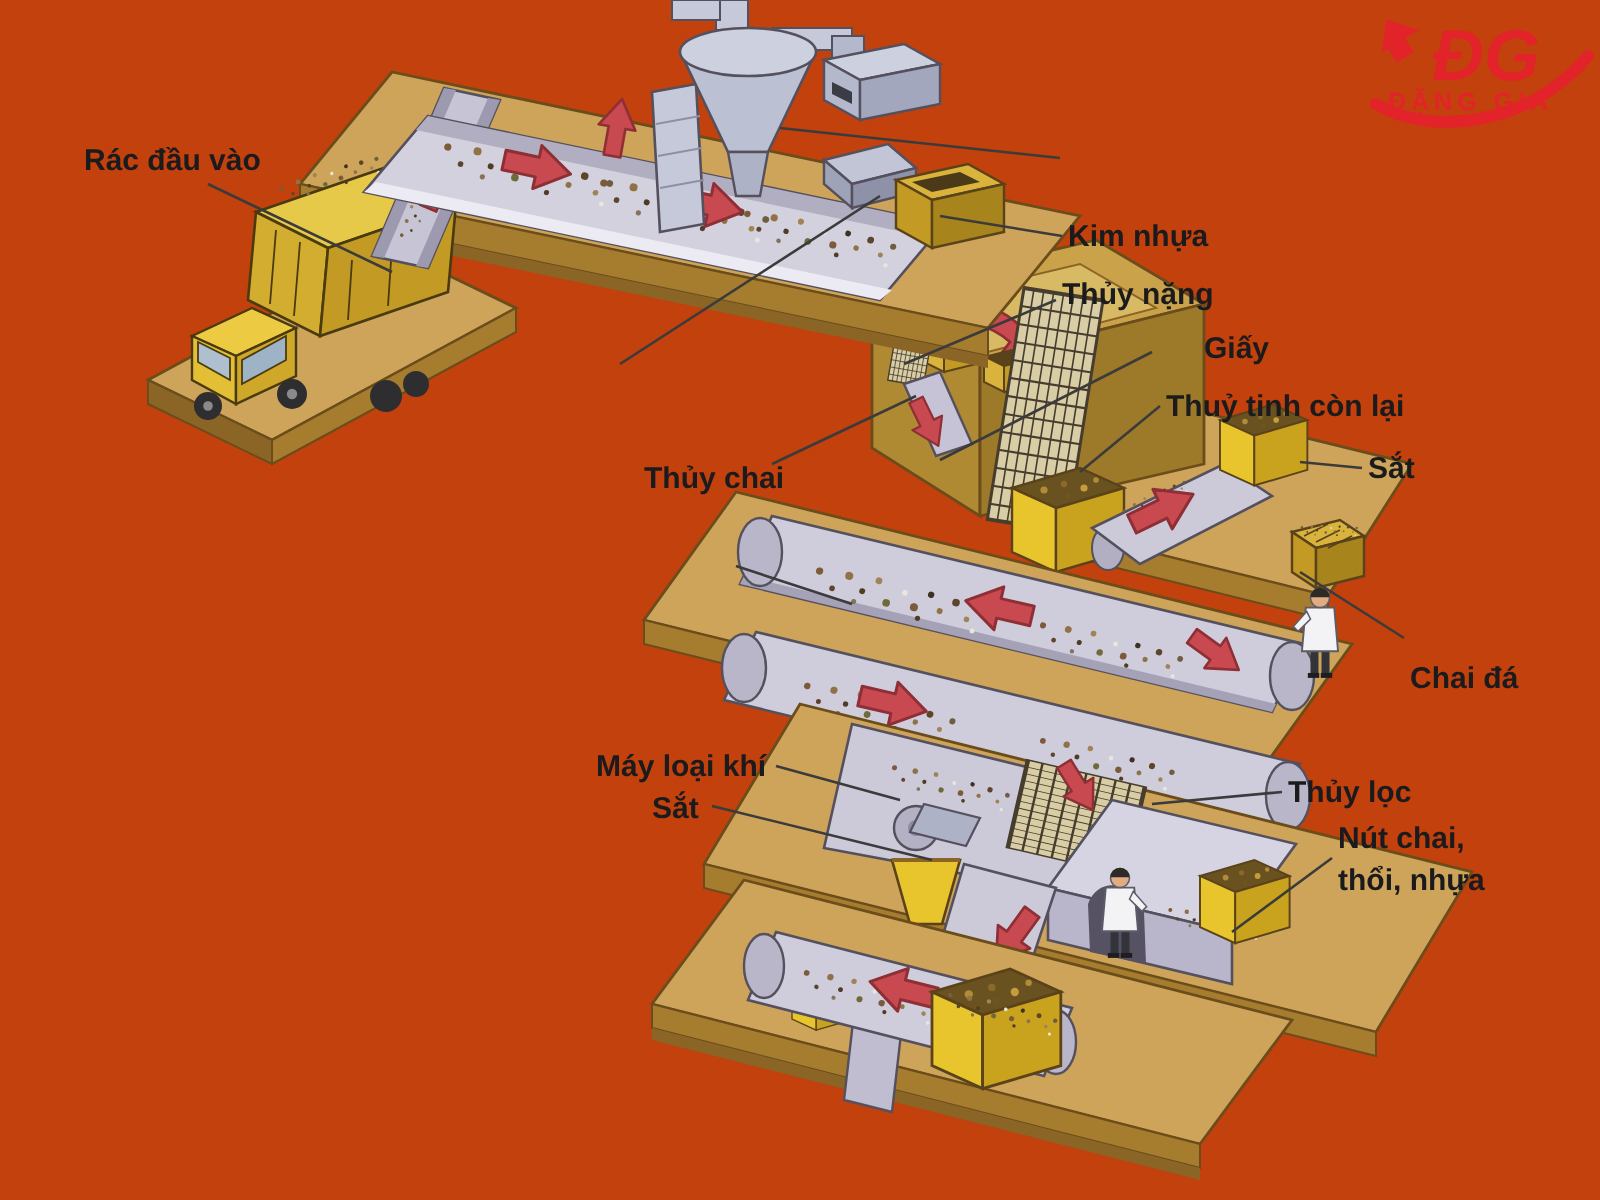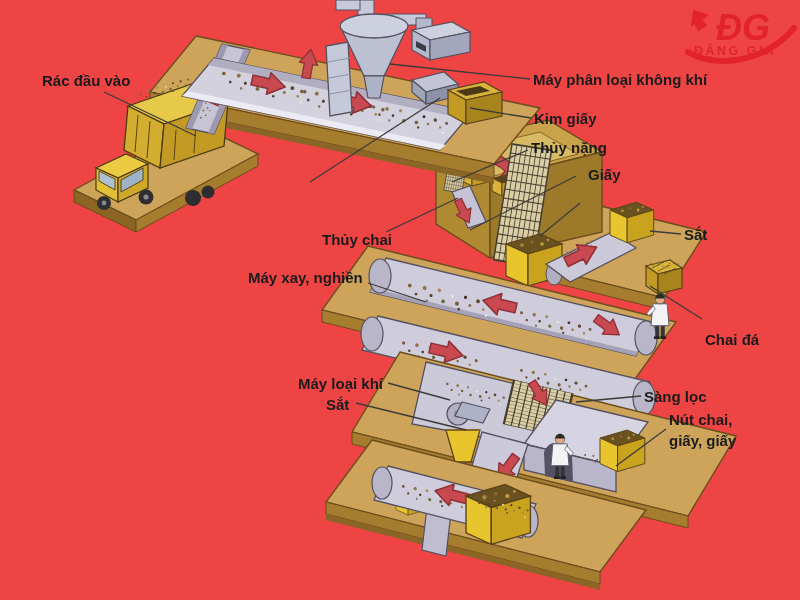--- a/index.html
+++ b/index.html
@@ -1,16 +1,16 @@
 <!DOCTYPE html>
 <html><head>
 <meta charset="utf-8">
 <style>
   html,body{margin:0;padding:0;background:#ffffff;}
-  .stage{position:relative;width:800px;height:600px;background:#ef4444;overflow:hidden;
+  .stage{position:relative;width:800px;height:600px;background:#c2410c;overflow:hidden;
          font-family:"Liberation Sans",sans-serif;}
   .art{position:absolute;left:0;top:0;}
   .lbl{position:absolute;font:700 15px/1.38 "Liberation Sans",sans-serif;color:#1b1b1d;
        white-space:pre-line;letter-spacing:0;}
   .logo{position:absolute;left:680px;top:2px;width:120px;height:64px;}
 </style>
 </head>
 <body>
 
 <div class="stage">
@@ -287,27 +287,26 @@
   <path d="M8,50 C34,66 84,62 114,26" fill="none" stroke="#e2242a" stroke-width="6" stroke-linecap="round"></path>
   <g transform="rotate(-32 22 20)">
     <rect x="14" y="18" width="10" height="8" fill="#e2242a"></rect>
     <polygon points="10,18 21,5 32,18" fill="#e2242a"></polygon>
   </g>
   <text x="36" y="38" font-family="Liberation Sans, sans-serif" font-size="36" font-weight="bold" font-style="italic" fill="#e2242a">ĐG</text>
   <text x="14" y="53" font-family="Liberation Sans, sans-serif" font-size="12.5" font-weight="bold" letter-spacing="2.5" fill="#e2242a">ĐẶNG GIA</text>
 </svg>
 
 <div class="lbl" style="left:42px;top:71px">Rác đầu vào</div>
-<div class="lbl" style="left:533px;top:70px">Máy phân loại không khí</div>
-<div class="lbl" style="left:534px;top:109px">Kim giấy</div>
+<div class="lbl" style="left:534px;top:109px">Kim nhựa</div>
 <div class="lbl" style="left:531px;top:138px">Thủy nặng</div>
-<div class="lbl" style="left:588px;top:165px">Giấy</div>
+<div class="lbl" style="left:602px;top:165px">Giấy</div>
+<div class="lbl" style="left:583px;top:194px">Thuỷ tinh còn lại</div>
 <div class="lbl" style="left:684px;top:225px">Sắt</div>
 <div class="lbl" style="left:322px;top:230px">Thủy chai</div>
-<div class="lbl" style="left:248px;top:268px">Máy xay, nghiền</div>
 <div class="lbl" style="left:705px;top:330px">Chai đá</div>
 <div class="lbl" style="left:298px;top:374px">Máy loại khí</div>
 <div class="lbl" style="left:326px;top:395px">Sắt</div>
-<div class="lbl" style="left:644px;top:387px">Sàng lọc</div>
+<div class="lbl" style="left:644px;top:387px">Thủy lọc</div>
 <div class="lbl" style="left:669px;top:410px">Nút chai,
-giấy, giấy</div>
+thổi, nhựa</div>
 
 </div>
 
 </body></html>

